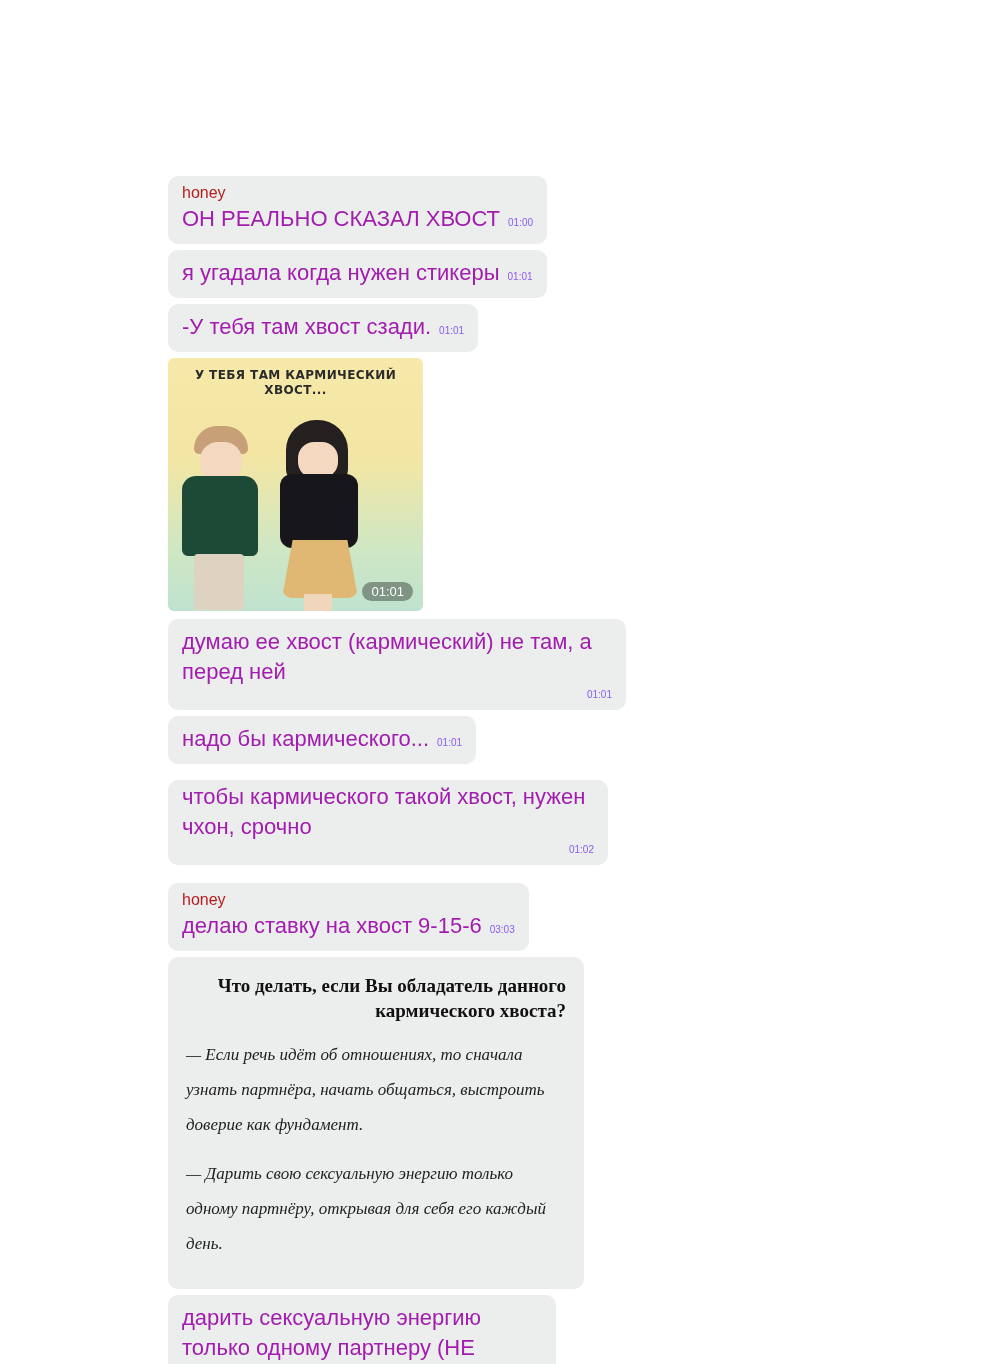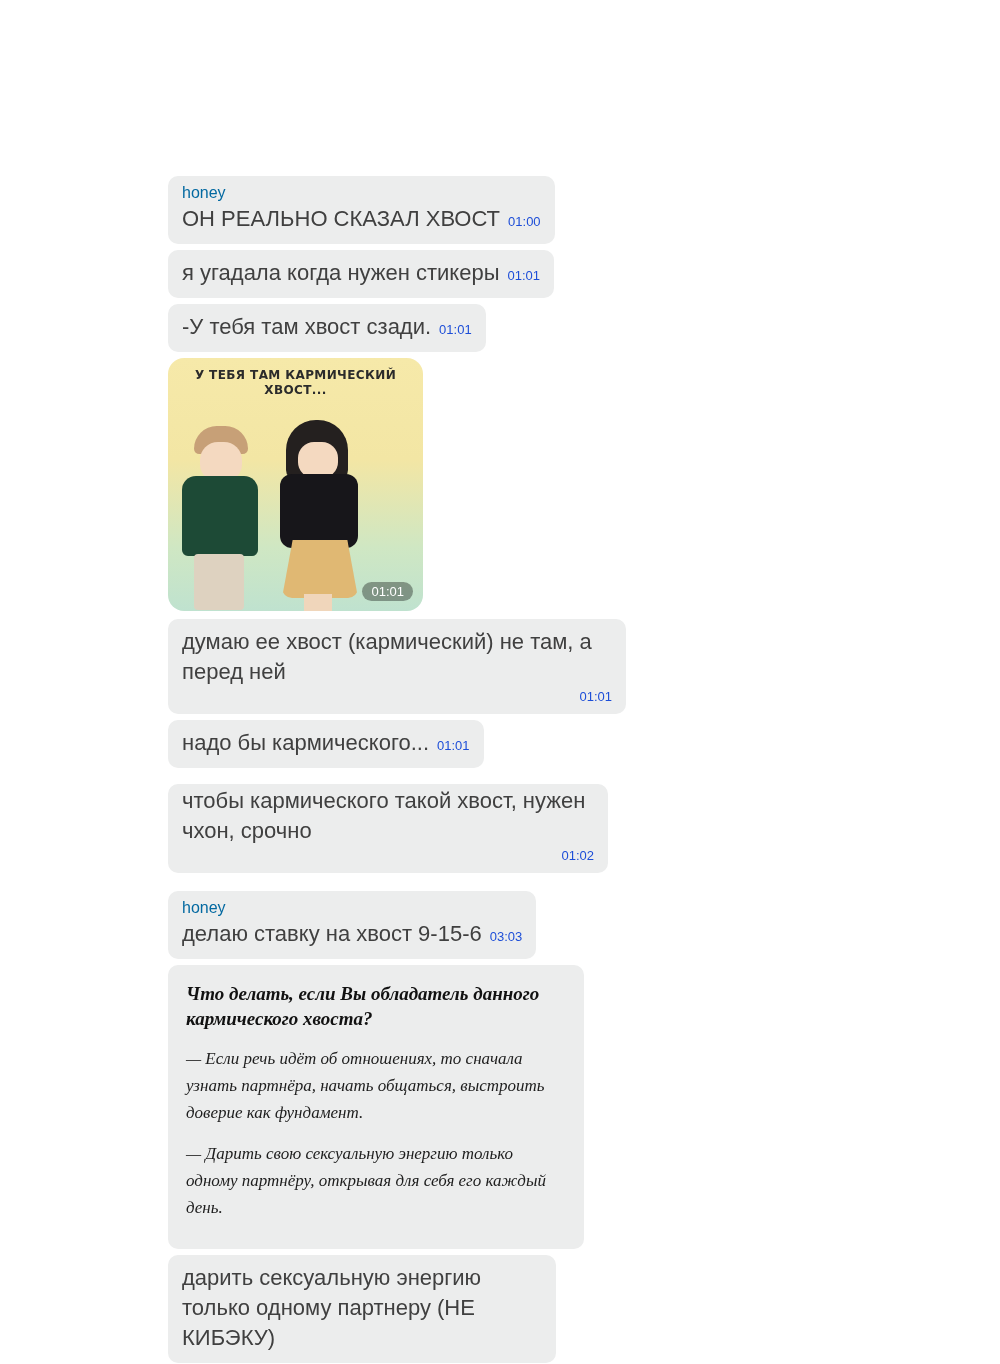--- a/index.html
+++ b/index.html
@@ -17,43 +17,43 @@
   }
   .chat {
     position: absolute;
     left: 168px;
     top: 176px;
     width: 640px;
   }
   .msg-group { margin-bottom: 0; }
   .sender {
     font-size: 16px;
-    color: #0369a1;
+    color: #b91c1c;
     padding: 6px 14px 2px 14px;
   }
   .bubble {
     display: inline-block;
     background: #eceded;
     border-radius: 10px;
     padding: 8px 14px 10px 14px;
     margin-bottom: 6px;
     max-width: 450px;
     position: relative;
     vertical-align: top;
   }
   .bubble .text {
     display: inline;
     font-size: 22px;
     line-height: 30px;
-    color: #404040;
+    color: #a21caf;
     white-space: pre-wrap;
   }
   .time {
-    font-size: 13px;
-    color: #1d4ed8;
+    font-size: 10px;
+    color: #8b5cf6;
     margin-left: 8px;
     display: inline;
     white-space: nowrap;
   }
   .time.block {
     display: block;
     text-align: right;
     margin-left: 0;
     margin-top: 2px;
   }
@@ -68,21 +68,21 @@
   .head-wrap .bubble {
     background: transparent;
     margin-bottom: 0;
     padding-top: 2px;
   }
 
   
   .sticker {
     width: 255px;
     height: 253px;
-    border-radius: 16px;
+    border-radius: 6px;
     position: relative;
     overflow: hidden;
     margin-bottom: 8px;
     background: linear-gradient(180deg,#f6e9a9 0%, #f3e6a4 40%, #cfe7c3 75%, #bfe2cf 100%);
   }
   .sticker .cap {
     position: absolute;
     top: 10px; left: 0; right: 0;
     text-align: center;
     font-family: "DejaVu Sans", sans-serif;
@@ -117,32 +117,32 @@
   
   .card {
     background: #eceded;
     border-radius: 10px;
     padding: 16px 18px 16px 18px;
     width: 380px;
     margin-bottom: 6px;
   }
   .card .card-title {
     font-family: "Liberation Serif", serif;
-    font-style: italic;
     font-weight: bold;
     font-size: 19px;
     line-height: 25px;
     color: #111;
     margin-bottom: 14px;
+    text-align: right;
   }
   .card .card-p {
     font-family: "Liberation Serif", serif;
     font-style: italic;
     font-size: 17px;
-    line-height: 27px;
+    line-height: 35px;
     color: #1d1d1d;
     margin-bottom: 14px;
   }
   .card .card-p:last-child { margin-bottom: 12px; }
 </style>
 </head>
 <body>
 
 <div class="chat">
 

